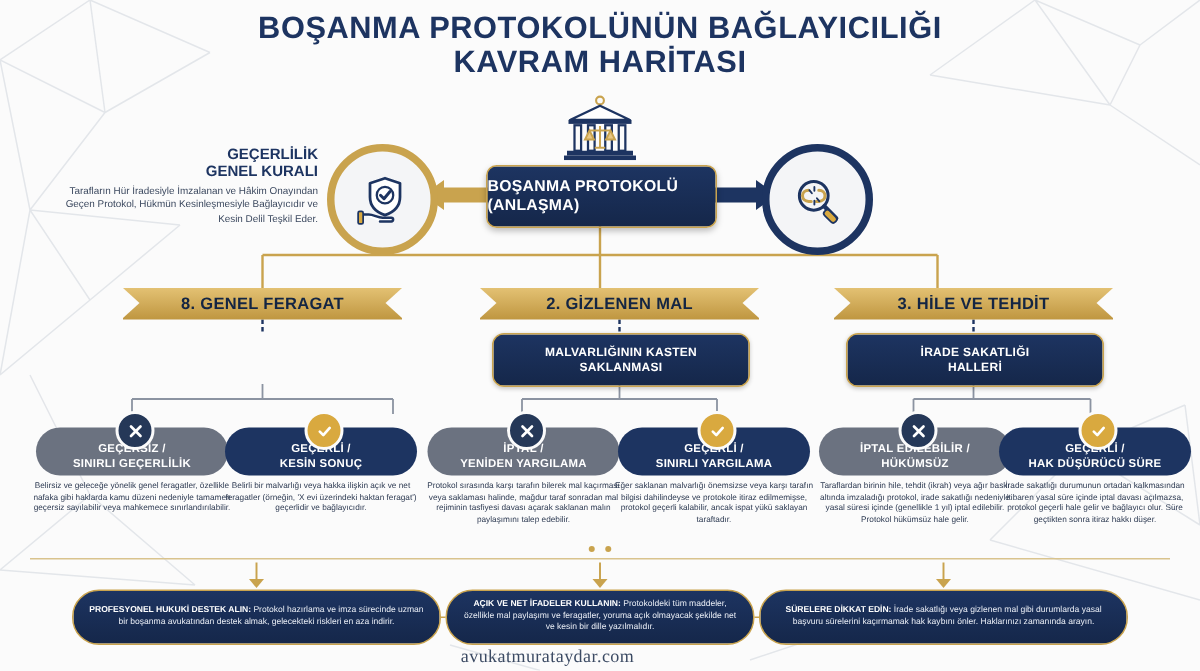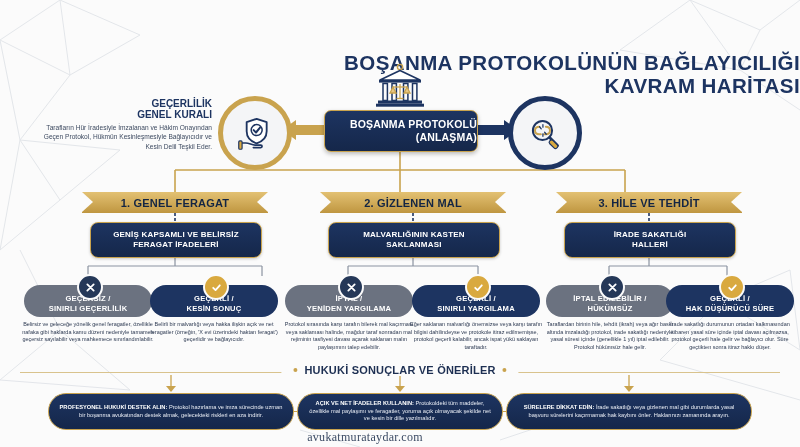--- a/index.html
+++ b/index.html
@@ -7,35 +7,35 @@
   body{
     width:800px;height:447px;overflow:hidden;
     background:#fbfbfb;
     font-family:"Liberation Sans","DejaVu Sans",sans-serif;
     color:#1d2f52;position:relative;
   }
   #root{position:relative;width:800px;height:447px;}
   .bgnet{position:absolute;inset:0;z-index:0;pointer-events:none;}
 
   
-  .title-wrap{position:absolute;top:8px;left:0;width:800px;text-align:right;z-index:5;margin-top:44px;}
+  .title-wrap{position:absolute;top:8px;left:0;width:800px;text-align:center;z-index:5;}
   .title-l1,.title-l2{
     font-weight:bold;color:#1d3461;letter-spacing:.4px;line-height:1.12;
     font-size:20.5px;margin:0;
   }
   .title-l2{font-size:20.5px;}
 
   
   .court-icon{position:absolute;left:372px;top:62px;width:56px;height:46px;z-index:6;}
   .center-box{
     position:absolute;left:324px;top:110px;width:152px;height:40px;
     background:linear-gradient(180deg,#1d3461 0%,#15274a 100%);
     border:1.6px solid #c9a34e;border-radius:7px;z-index:6;
     box-shadow:0 2px 4px rgba(0,0,0,.25);
-    display:flex;flex-direction:column;align-items:flex-end;justify-content:center;
+    display:flex;flex-direction:column;align-items:flex-start;justify-content:center;
   }
   .center-box span{
     color:#fff;font-weight:bold;font-size:10.5px;line-height:1.25;text-align:center;
     letter-spacing:.2px;
   }
 
   
   .side-circle{
     position:absolute;width:64px;height:64px;border-radius:50%;
     background:#f4f5f7;z-index:6;display:flex;align-items:center;justify-content:center;
@@ -247,35 +247,29 @@
         <path d="M21.5 17 L21.5 14"></path>
           <path d="M21.5 25 L21.5 28"></path>
         <path d="M19.5 19 L17.5 16.5"></path>
           <path d="M23.5 23 L25.5 25.5"></path>
       </g>
     </svg>
   </div>
 
 
   <div class="banner b1">
-    <span>1. GENEL FERAGAT</span>
+    <span>8. GENEL FERAGAT</span>
   </div>
   <div class="banner b2">
     <span>2. GİZLENEN MAL</span>
   </div>
   <div class="banner b3">
     <span>3. HİLE VE TEHDİT</span>
   </div>
 
-  <div class="subbox s1">
-    <span>
-      <span>GENİŞ KAPSAMLI VE BELİRSİZ</span><br>
-      <span>FERAGAT İFADELERİ</span>
-    </span>
-  </div>
   <div class="subbox s3">
     <span>
       <span>İRADE SAKATLIĞI</span><br>
       <span>HALLERİ</span>
     </span>
   </div>
   <div class="subbox s2">
     <span>
       <span>MALVARLIĞININ KASTEN</span><br>
       <span>SAKLANMASI</span>
@@ -356,21 +350,20 @@
     <div class="pill pos">
       <span>GEÇERLİ /</span>
       <span>HAK DÜŞÜRÜCÜ SÜRE</span>
     </div>
     <div class="desc">İrade sakatlığı durumunun ortadan kalkmasından itibaren yasal süre içinde iptal davası açılmazsa, protokol geçerli hale gelir ve bağlayıcı olur. Süre geçtikten sonra itiraz hakkı düşer.</div>
   </div>
 
   <div class="divider"></div>
   <div class="sec-head">
     <span class="dot"></span>
-    <span class="t">HUKUKİ SONUÇLAR VE ÖNERİLER</span>
     <span class="dot"></span>
   </div>
 
   <div class="fcard f1">
     <p><b>PROFESYONEL HUKUKİ DESTEK ALIN:</b><span> Protokol hazırlama ve imza sürecinde uzman bir boşanma avukatından destek almak, gelecekteki riskleri en aza indirir.</span></p>
   </div>
   <div class="fcard f2">
     <p><b>AÇIK VE NET İFADELER KULLANIN:</b><span> Protokoldeki tüm maddeler, özellikle mal paylaşımı ve feragatler, yoruma açık olmayacak şekilde net ve kesin bir dille yazılmalıdır.</span></p>
   </div>
   <div class="fcard f3">

